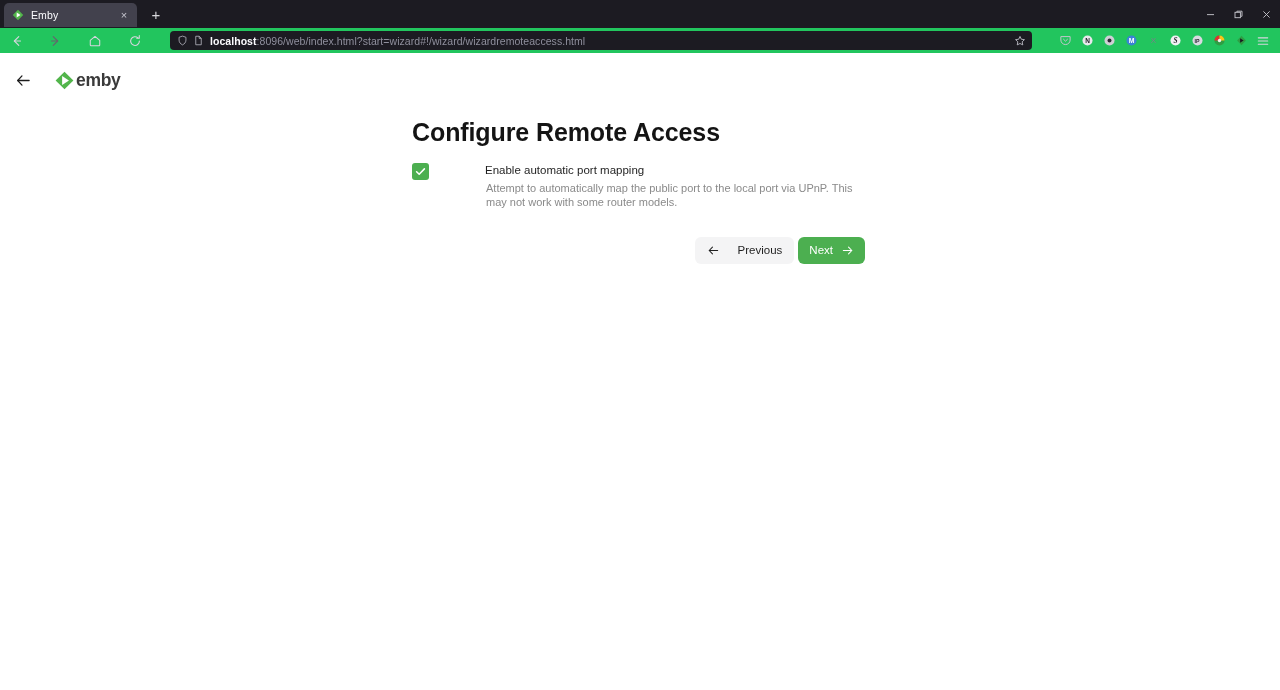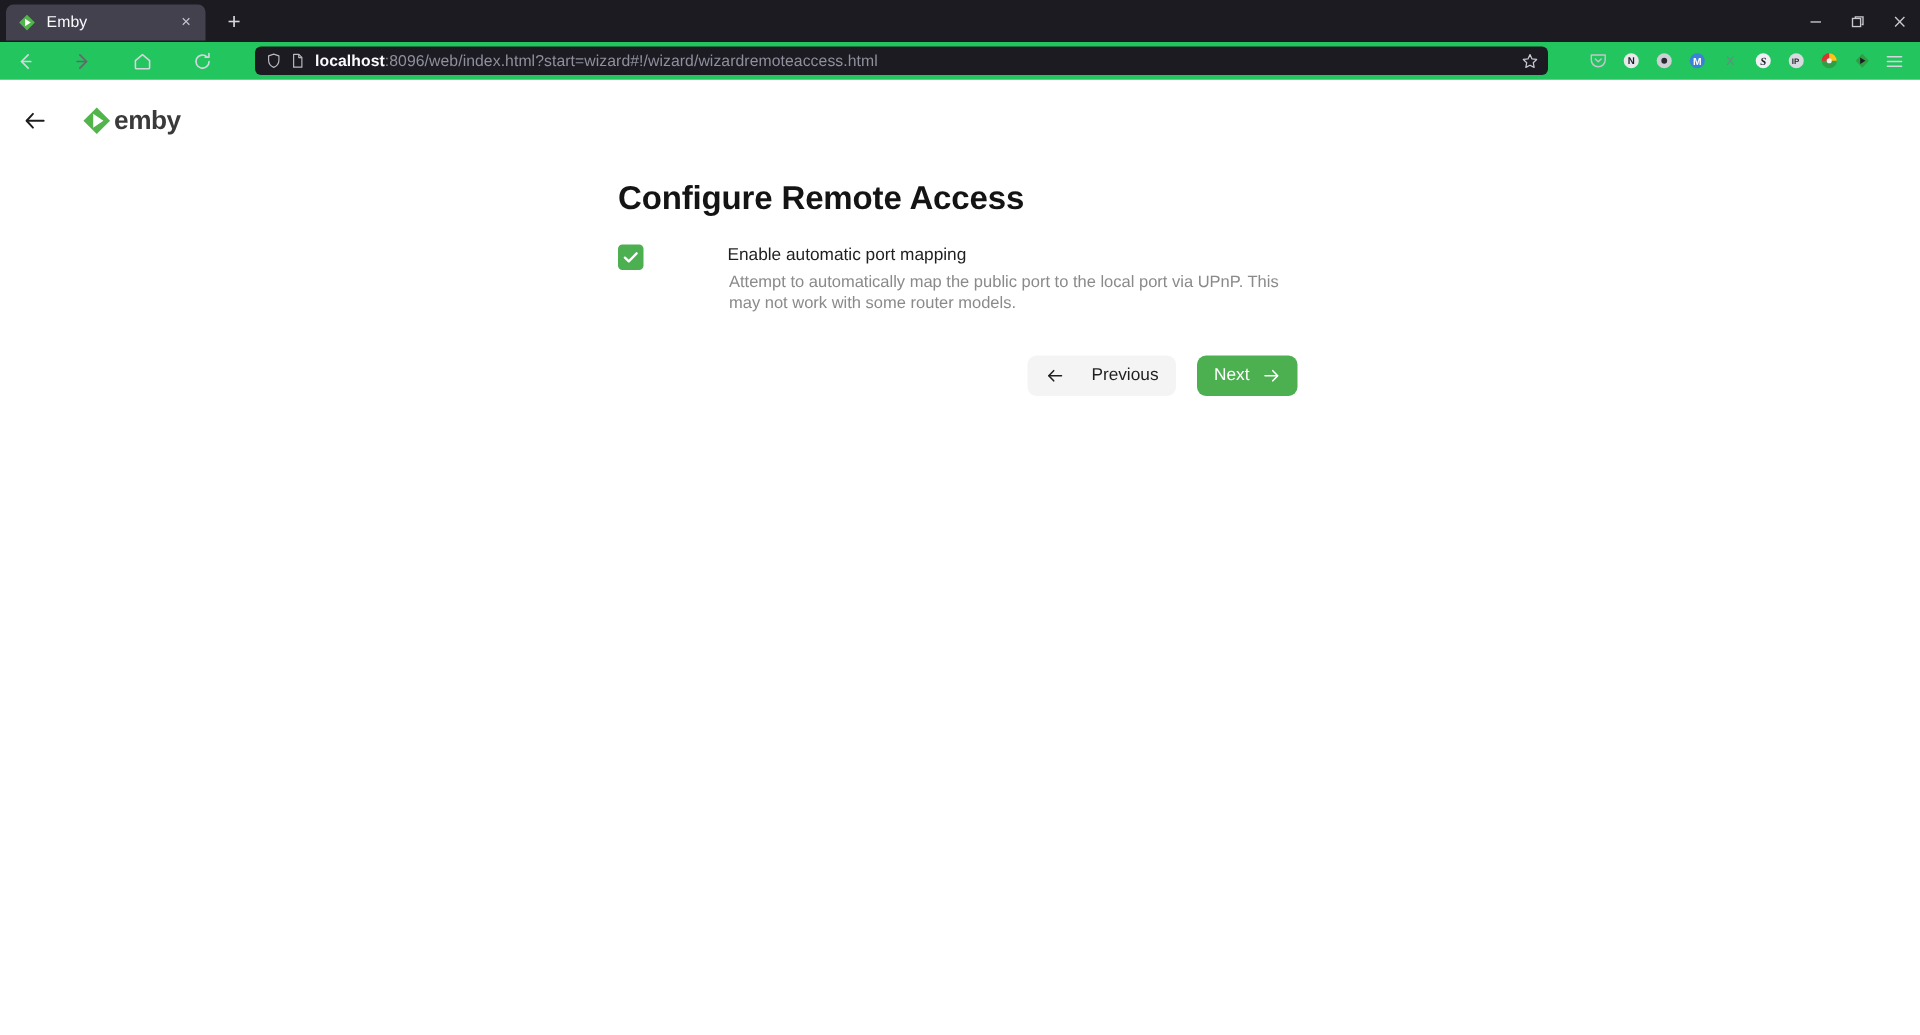--- a/index.html
+++ b/index.html
@@ -229,21 +229,21 @@
     margin-left: 2px;
     line-height: 19px;
   }
 
   .wizard {
     width: 452px;
     margin: 0 0 0 412px;
     padding-top: 26px;
   }
   .wizard-title {
-    font-size: 22px;
+    font-size: 25px;
     font-weight: bold;
     color: #141414;
     letter-spacing: -0.1px;
     margin: 0 0 17px 0;
     line-height: 26px;
   }
   .check-row {
     display: flex;
     align-items: flex-start;
     gap: 47px;
@@ -291,21 +291,21 @@
     padding: 0 12px;
   }
   .btn-prev {
     background: #f4f4f5;
     color: #1f1f1f;
   }
   .btn-prev .btn-label { margin-left: 18px; }
   .btn-next {
     background: #4caf50;
     color: #ffffff;
-    margin-left: 14px;
+    margin-left: 4px;
     padding: 0 11px;
   }
   .btn-next .btn-label { margin-right: 8px; }
   .btn-icon {
     width: 13px;
     height: 13px;
     flex: 0 0 auto;
     display: flex;
     align-items: center;
     justify-content: center;

